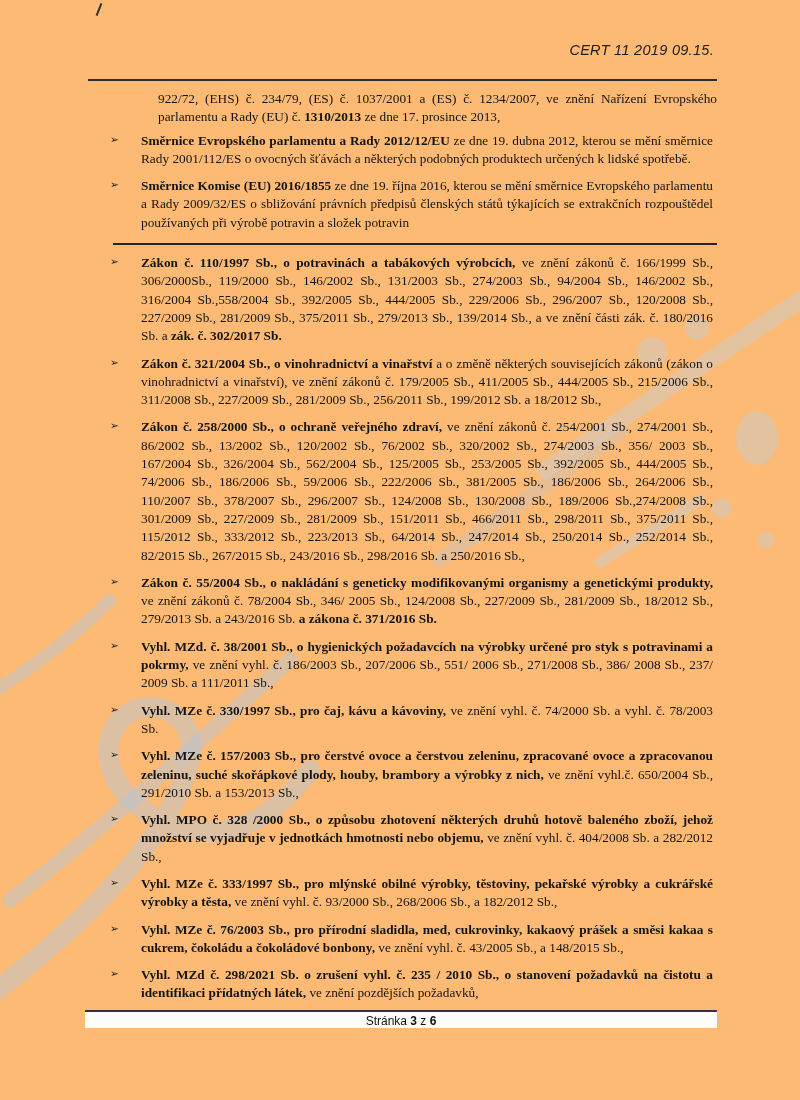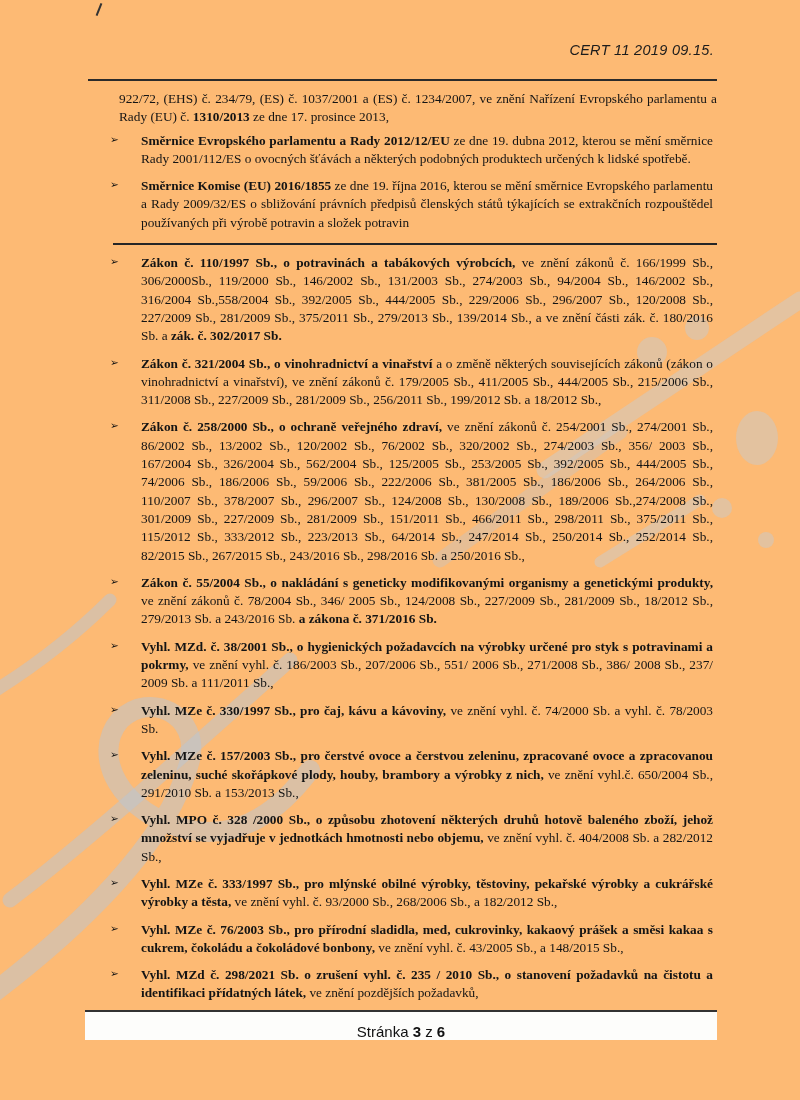--- a/index.html
+++ b/index.html
@@ -20,40 +20,40 @@
   }
   .header-rule {
     position:absolute; top:79px; left:88px; width:629px; z-index:2;
     border-top:2px solid #2b2b2b;
   }
   .content {
     position:absolute; top:90px; left:88px; width:629px; z-index:1;
     font-size:13.3px; line-height:18.3px; text-align:justify;
     text-justify:inter-word;
   }
-  .cont { margin:0 0 1px 31px; }
+  .cont { margin:0 0 1px 70px; }
   .item { display:flex; margin:1px 0 1px 0; }
   .marker {
     flex:0 0 27px; margin-left:22px; padding-top:2px;
     font-family:"DejaVu Sans", sans-serif; font-size:10.5px; color:#111;
   }
   .item-text { flex:1; margin:4px; }
   .b { font-weight:bold; }
   .section-rule {
     margin:7px 0 5px 25px; width:604px;
     border-top:2px solid #262626;
   }
   .footer {
     position:absolute; left:85px; top:1010px; width:632px; z-index:2;
     background:#fdfdfb;
   }
   .footer-rule { border-top:2px solid #333; }
   .footer-text {
-    margin-top:11px; text-align:center;
-    font-family:"Liberation Sans", sans-serif; font-size:15px; color:#111;
+    margin-top:2px; text-align:center;
+    font-family:"Liberation Sans", sans-serif; font-size:12px; color:#111;
   }
 </style>
 </head>
 <body>
 
 <div class="page">
 
   <svg class="watermark" width="800" height="1100" viewBox="0 0 800 1100">
     <g fill="none" stroke-linecap="round">
       <g stroke="#b9c6d3" stroke-opacity="0.5">

